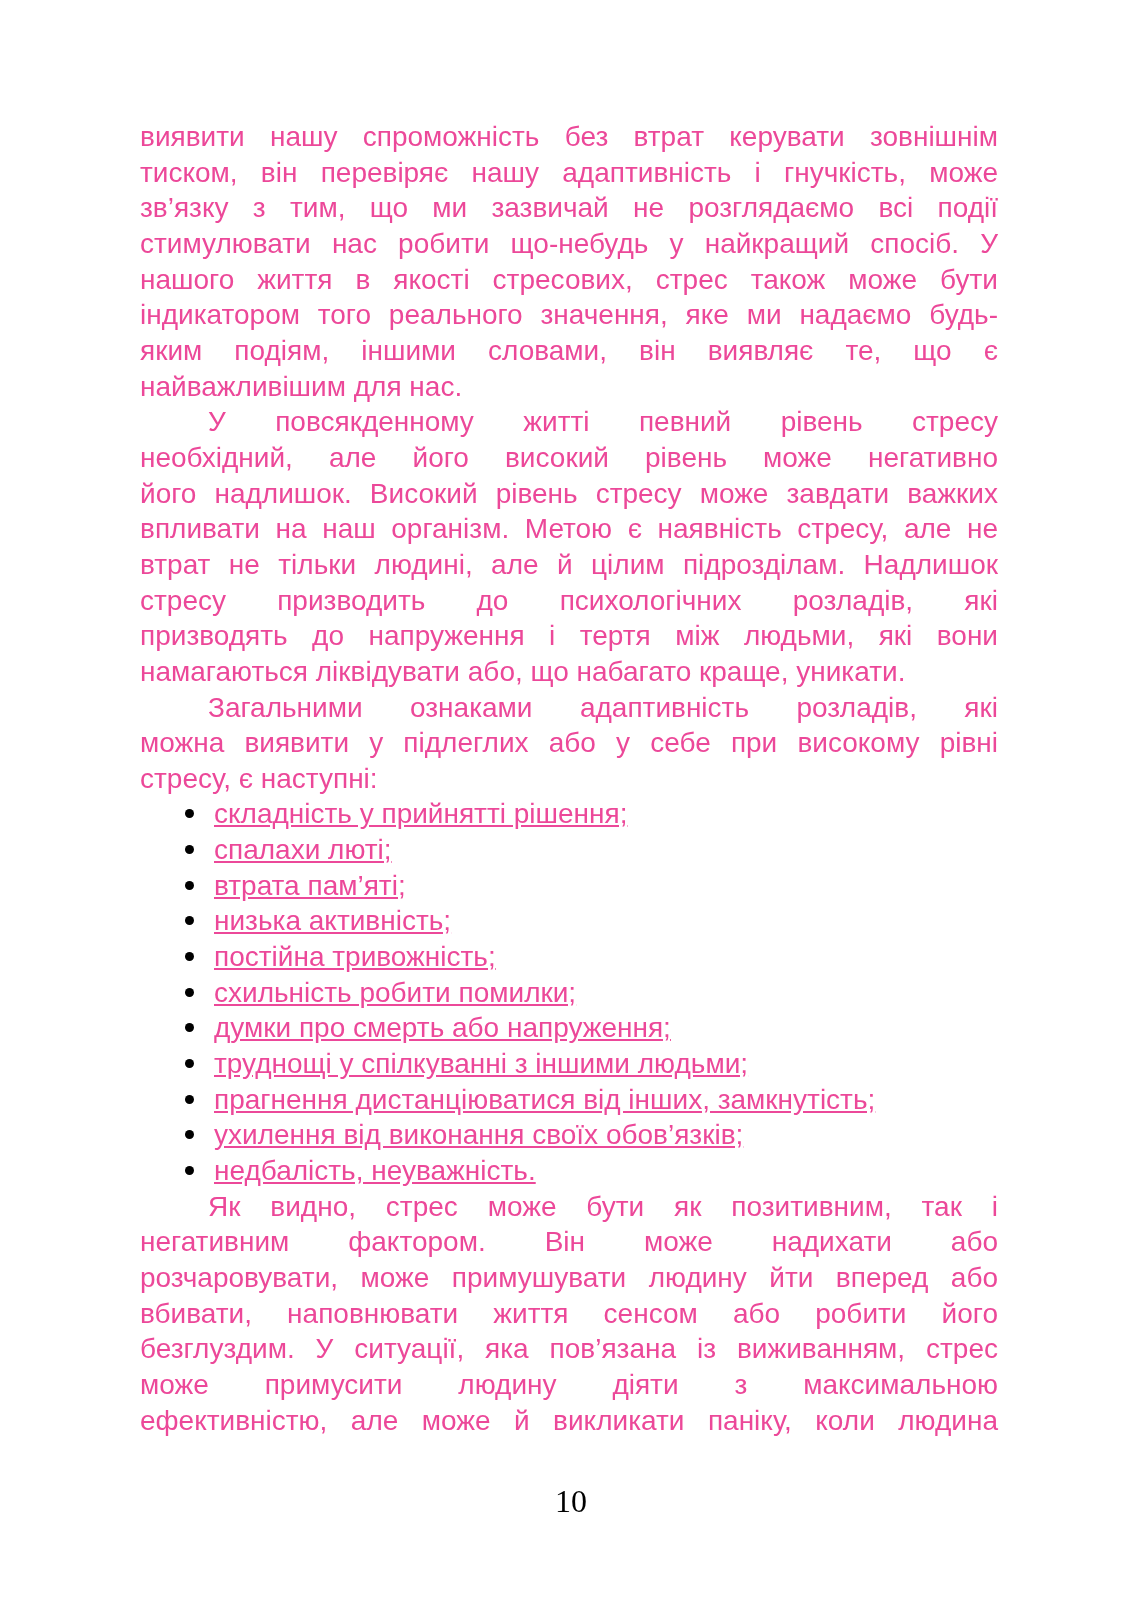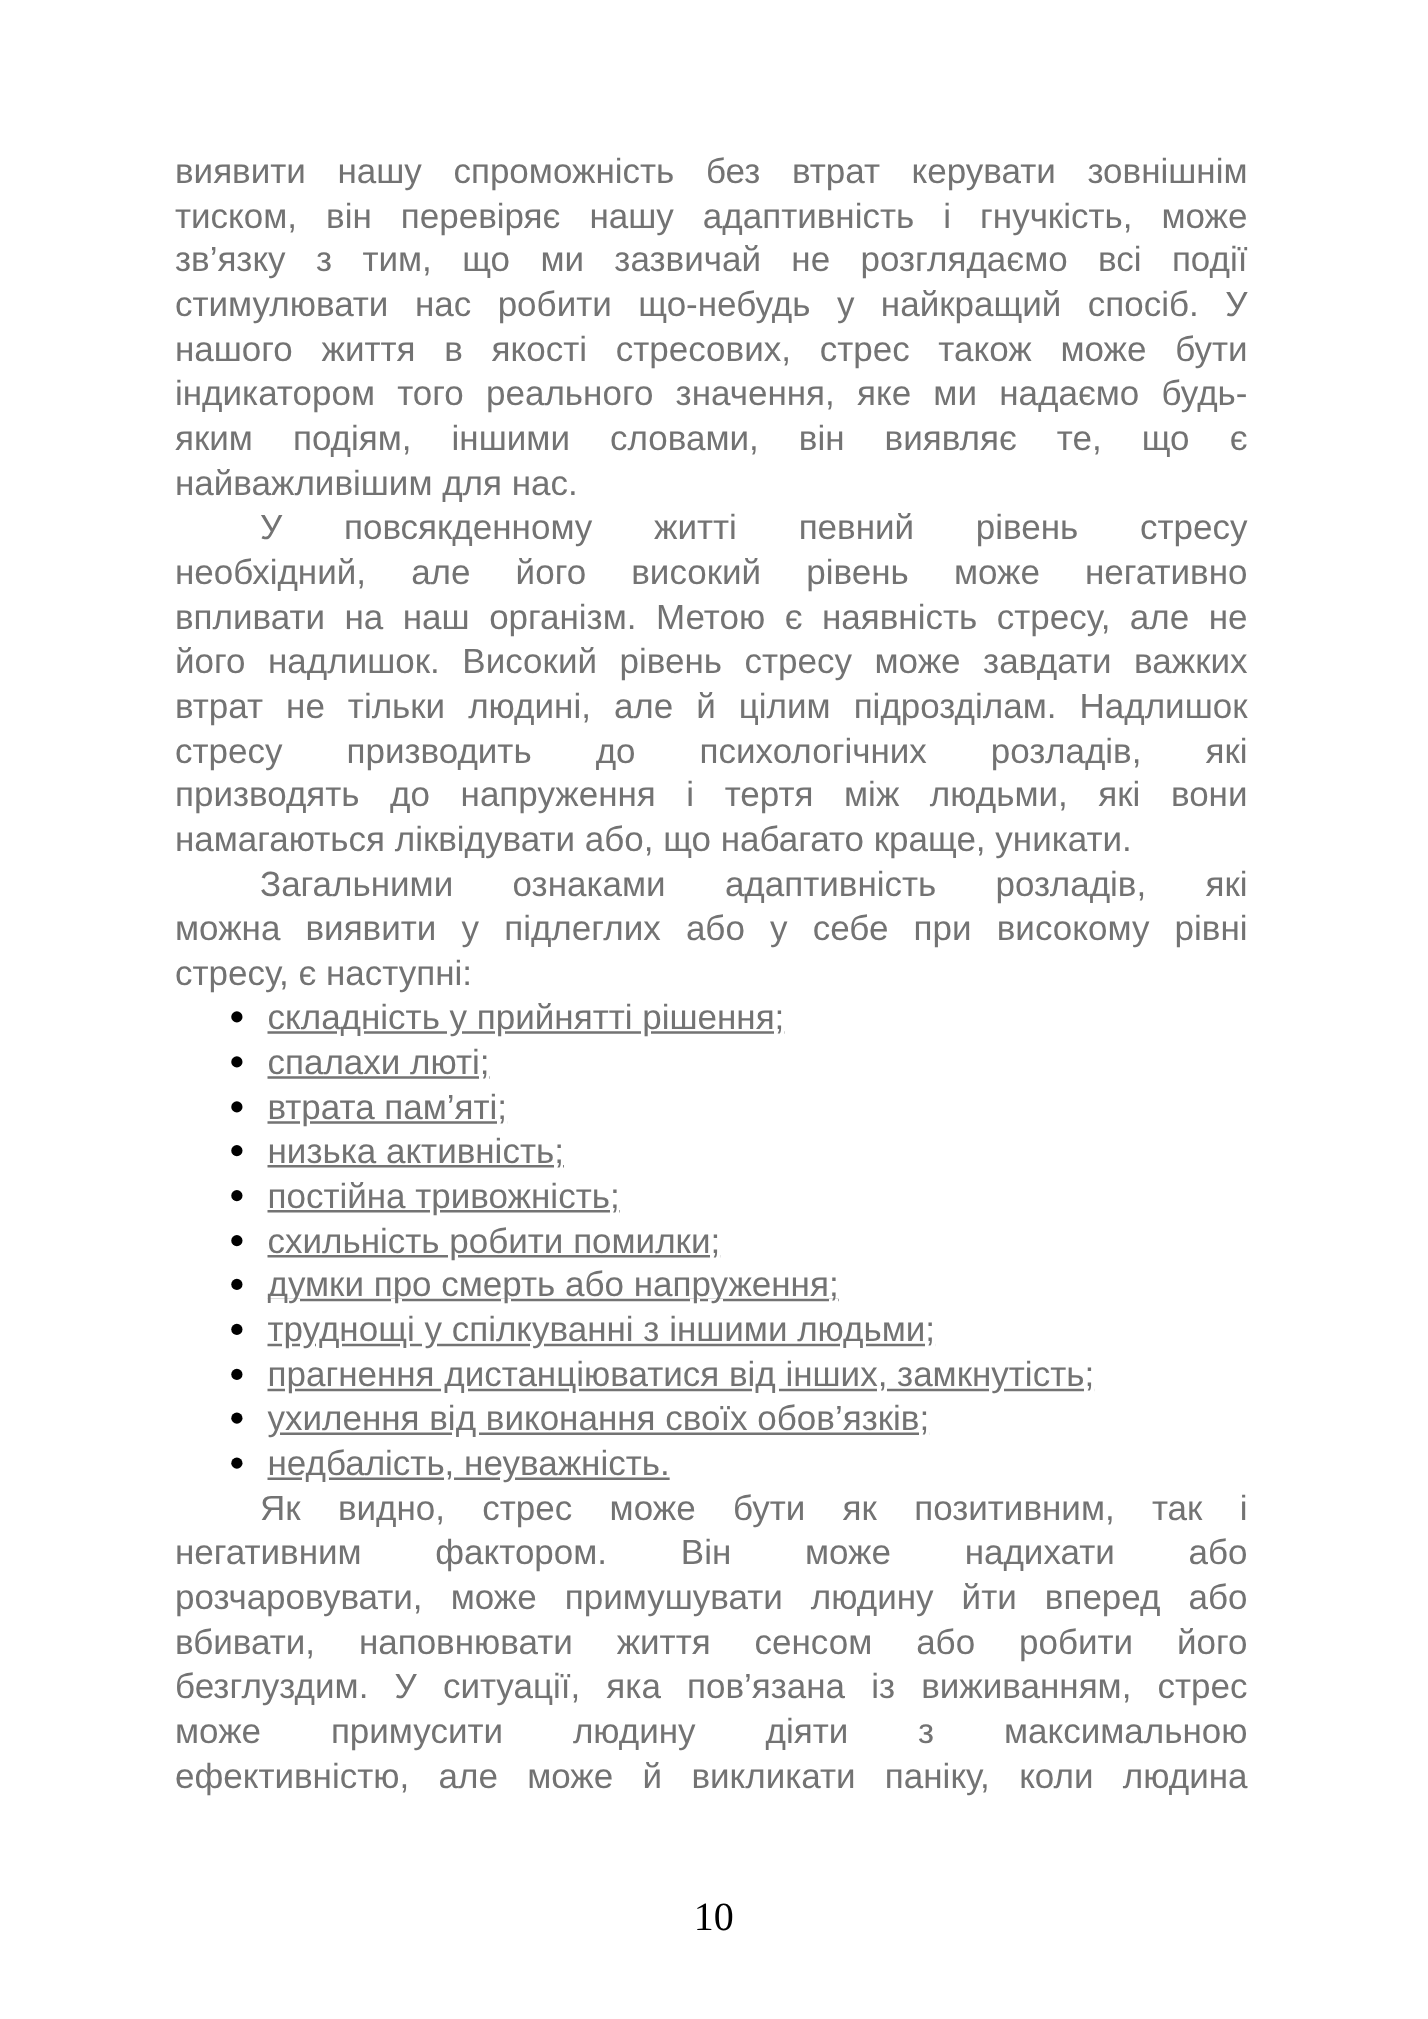--- a/index.html
+++ b/index.html
@@ -16,21 +16,21 @@
     font-family: "Liberation Sans", sans-serif;
     color: #000000;
   }
   .text-block {
     position: absolute;
     left: 140px;
     top: 119px;
     width: 858px;
     font-size: 28px;
     line-height: 35.65px;
-    color: #737373;
+    color: #ec4899;
   }
   .paragraph { margin: 0; padding: 0; }
   .pline {
     text-align: justify;
     text-align-last: justify;
   }
   .pline.indent { padding-left: 68px; }
   .pline.left-last { text-align-last: left; }
   .bullet-list {
     list-style: none;
@@ -48,21 +48,21 @@
     left: 45px;
     top: 13px;
     width: 9px;
     height: 9px;
     border-radius: 50%;
     background: #000000;
   }
   .page-number {
     position: absolute;
     left: 0;
-    top: 1514px;
+    top: 1482px;
     width: 100%;
     text-align: center;
     font-family: "Liberation Serif", serif;
     font-size: 32px;
     line-height: 38px;
     color: #000000;
   }
 </style>
 </head>
 <body>
@@ -75,22 +75,22 @@
         <div class="pline">зв’язку з тим, що ми зазвичай не розглядаємо всі події</div>
         <div class="pline">стимулювати нас робити що-небудь у найкращий спосіб. У</div>
         <div class="pline">нашого життя в якості стресових, стрес також може бути</div>
         <div class="pline">індикатором того реального значення, яке ми надаємо будь-</div>
         <div class="pline">яким подіям, іншими словами, він виявляє те, що є</div>
         <div class="pline left-last">найважливішим для нас.</div>
       </div>
       <div class="paragraph">
         <div class="pline indent">У повсякденному житті певний рівень стресу</div>
         <div class="pline">необхідний, але його високий рівень може негативно</div>
+        <div class="pline">його надлишок. Високий рівень стресу може завдати важких</div>
         <div class="pline">впливати на наш організм. Метою є наявність стресу, але не</div>
-        <div class="pline">його надлишок. Високий рівень стресу може завдати важких</div>
         <div class="pline">втрат не тільки людині, але й цілим підрозділам. Надлишок</div>
         <div class="pline">стресу призводить до психологічних розладів, які</div>
         <div class="pline">призводять до напруження і тертя між людьми, які вони</div>
         <div class="pline left-last">намагаються ліквідувати або, що набагато краще, уникати.</div>
       </div>
       <div class="paragraph">
         <div class="pline indent">Загальними ознаками адаптивність розладів, які</div>
         <div class="pline">можна виявити у підлеглих або у себе при високому рівні</div>
         <div class="pline left-last">стресу, є наступні:</div>
       </div>

